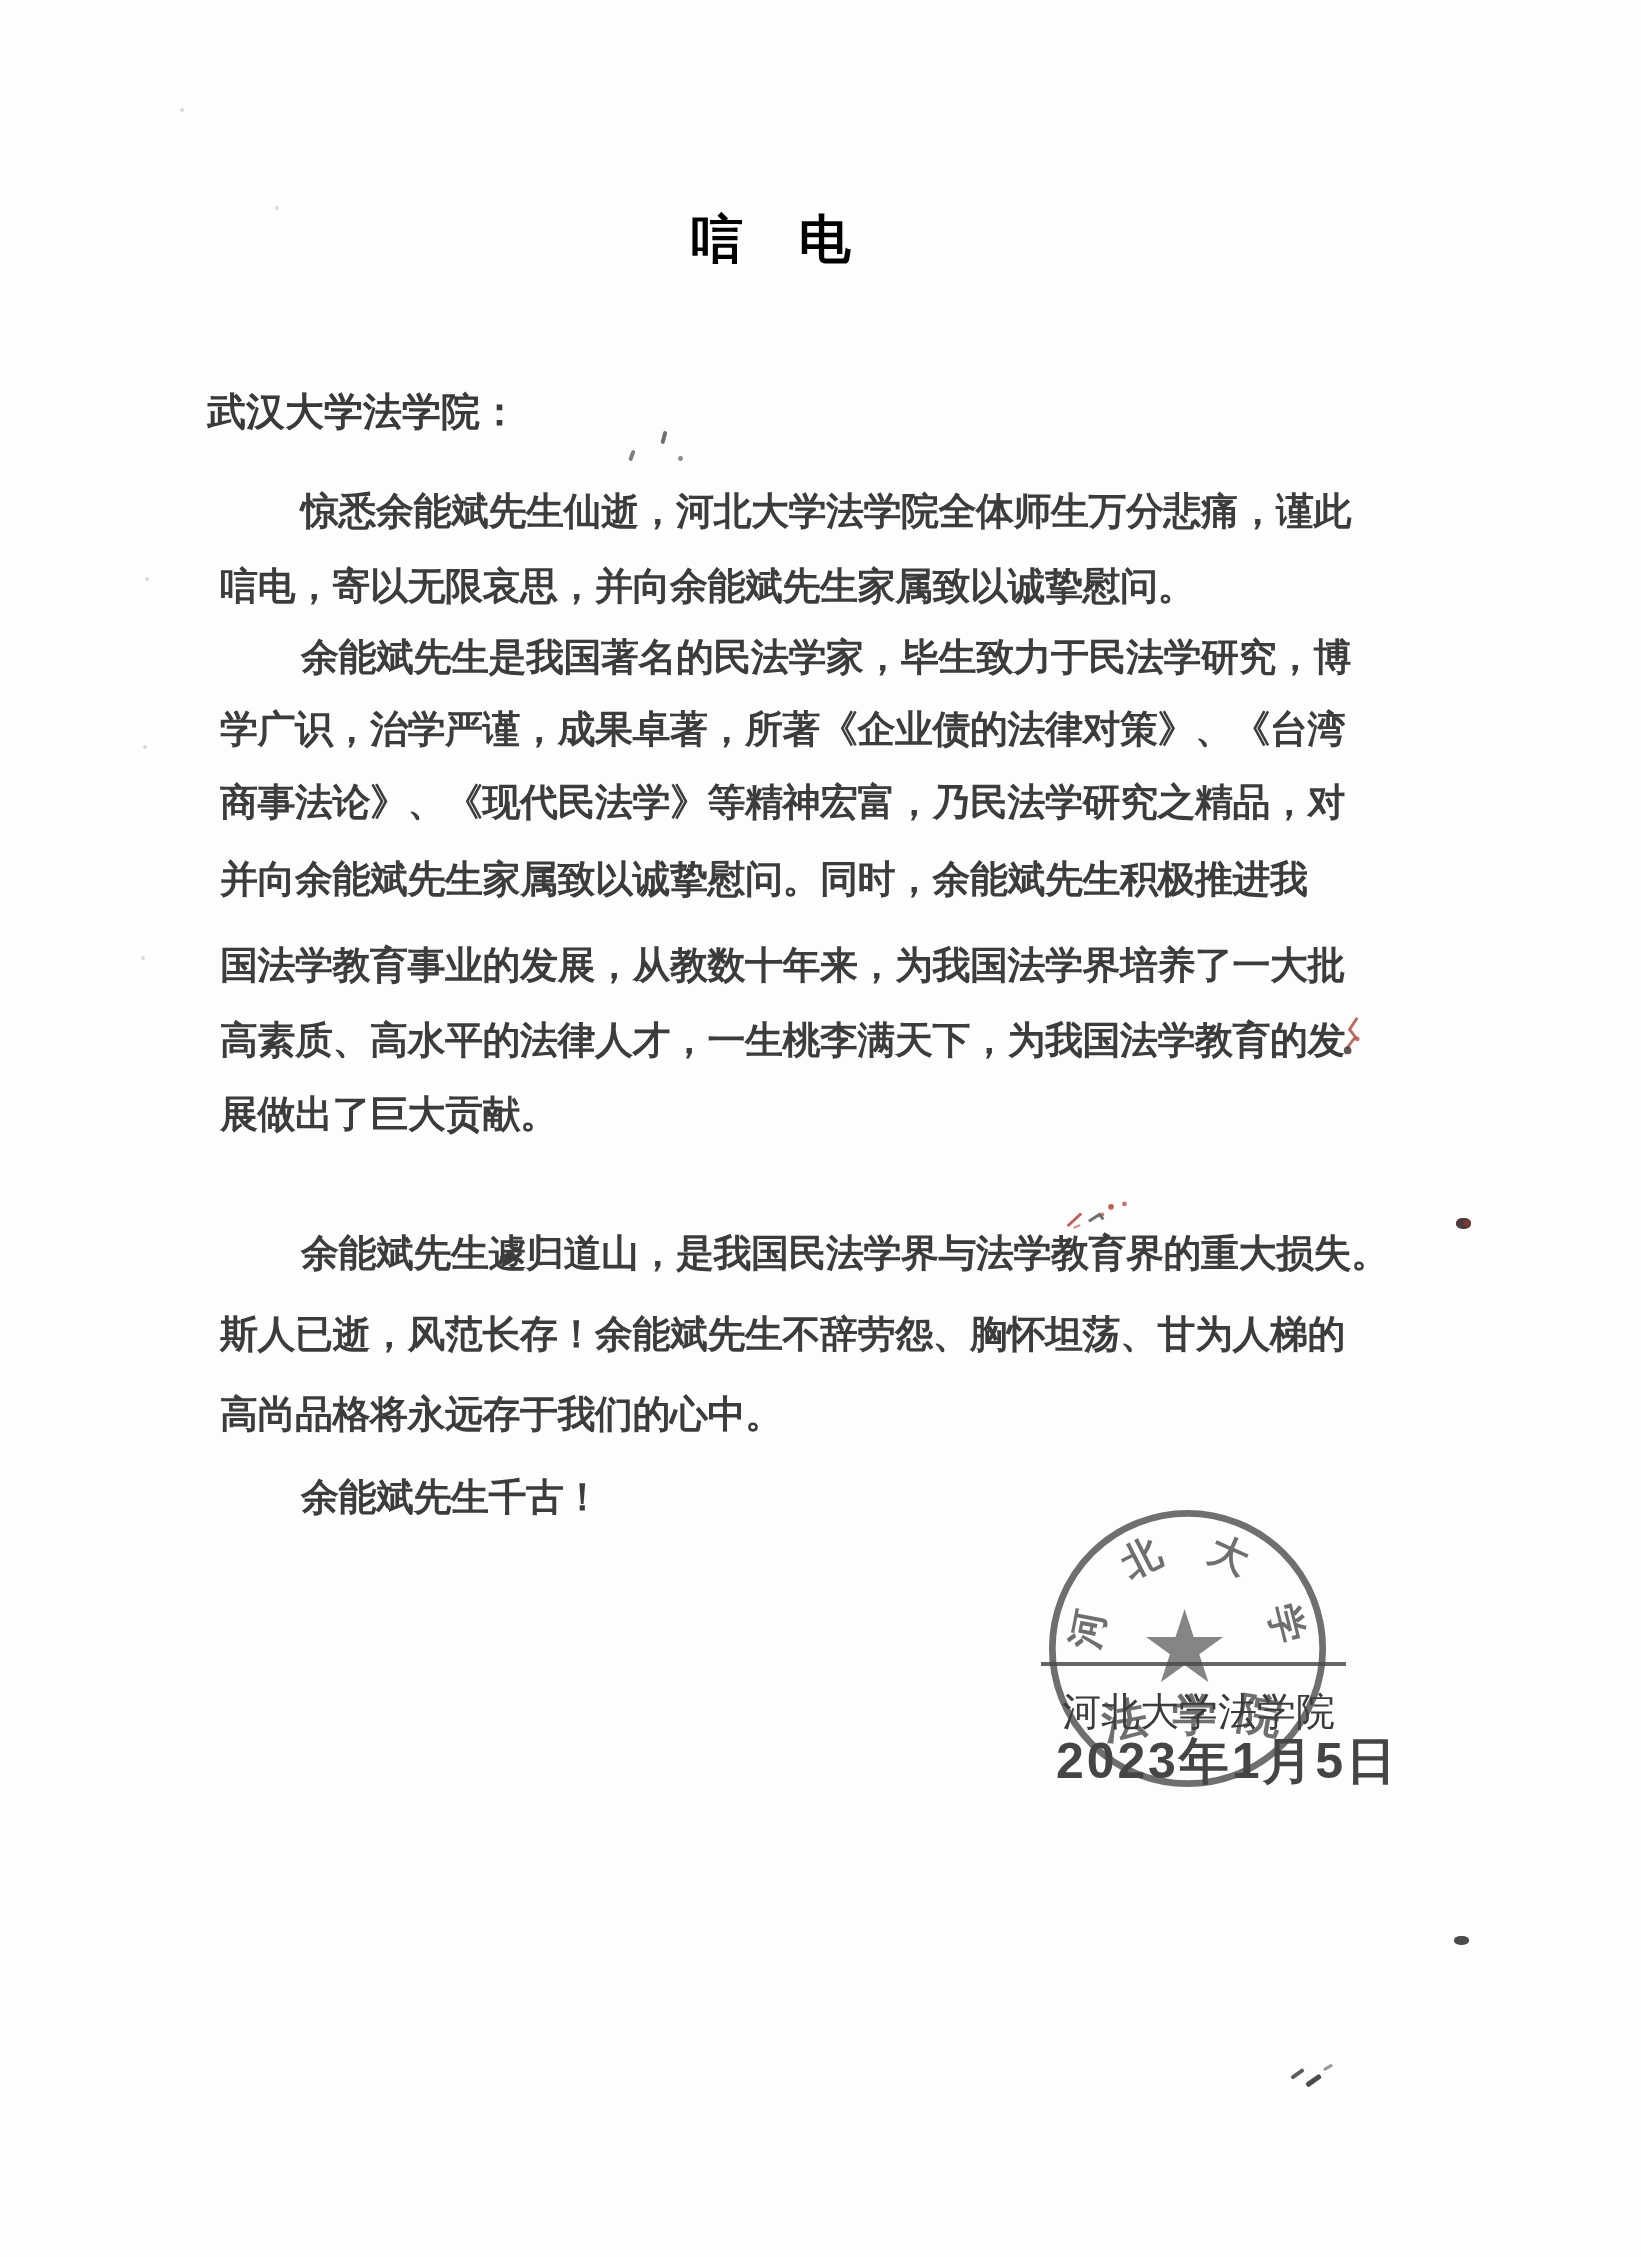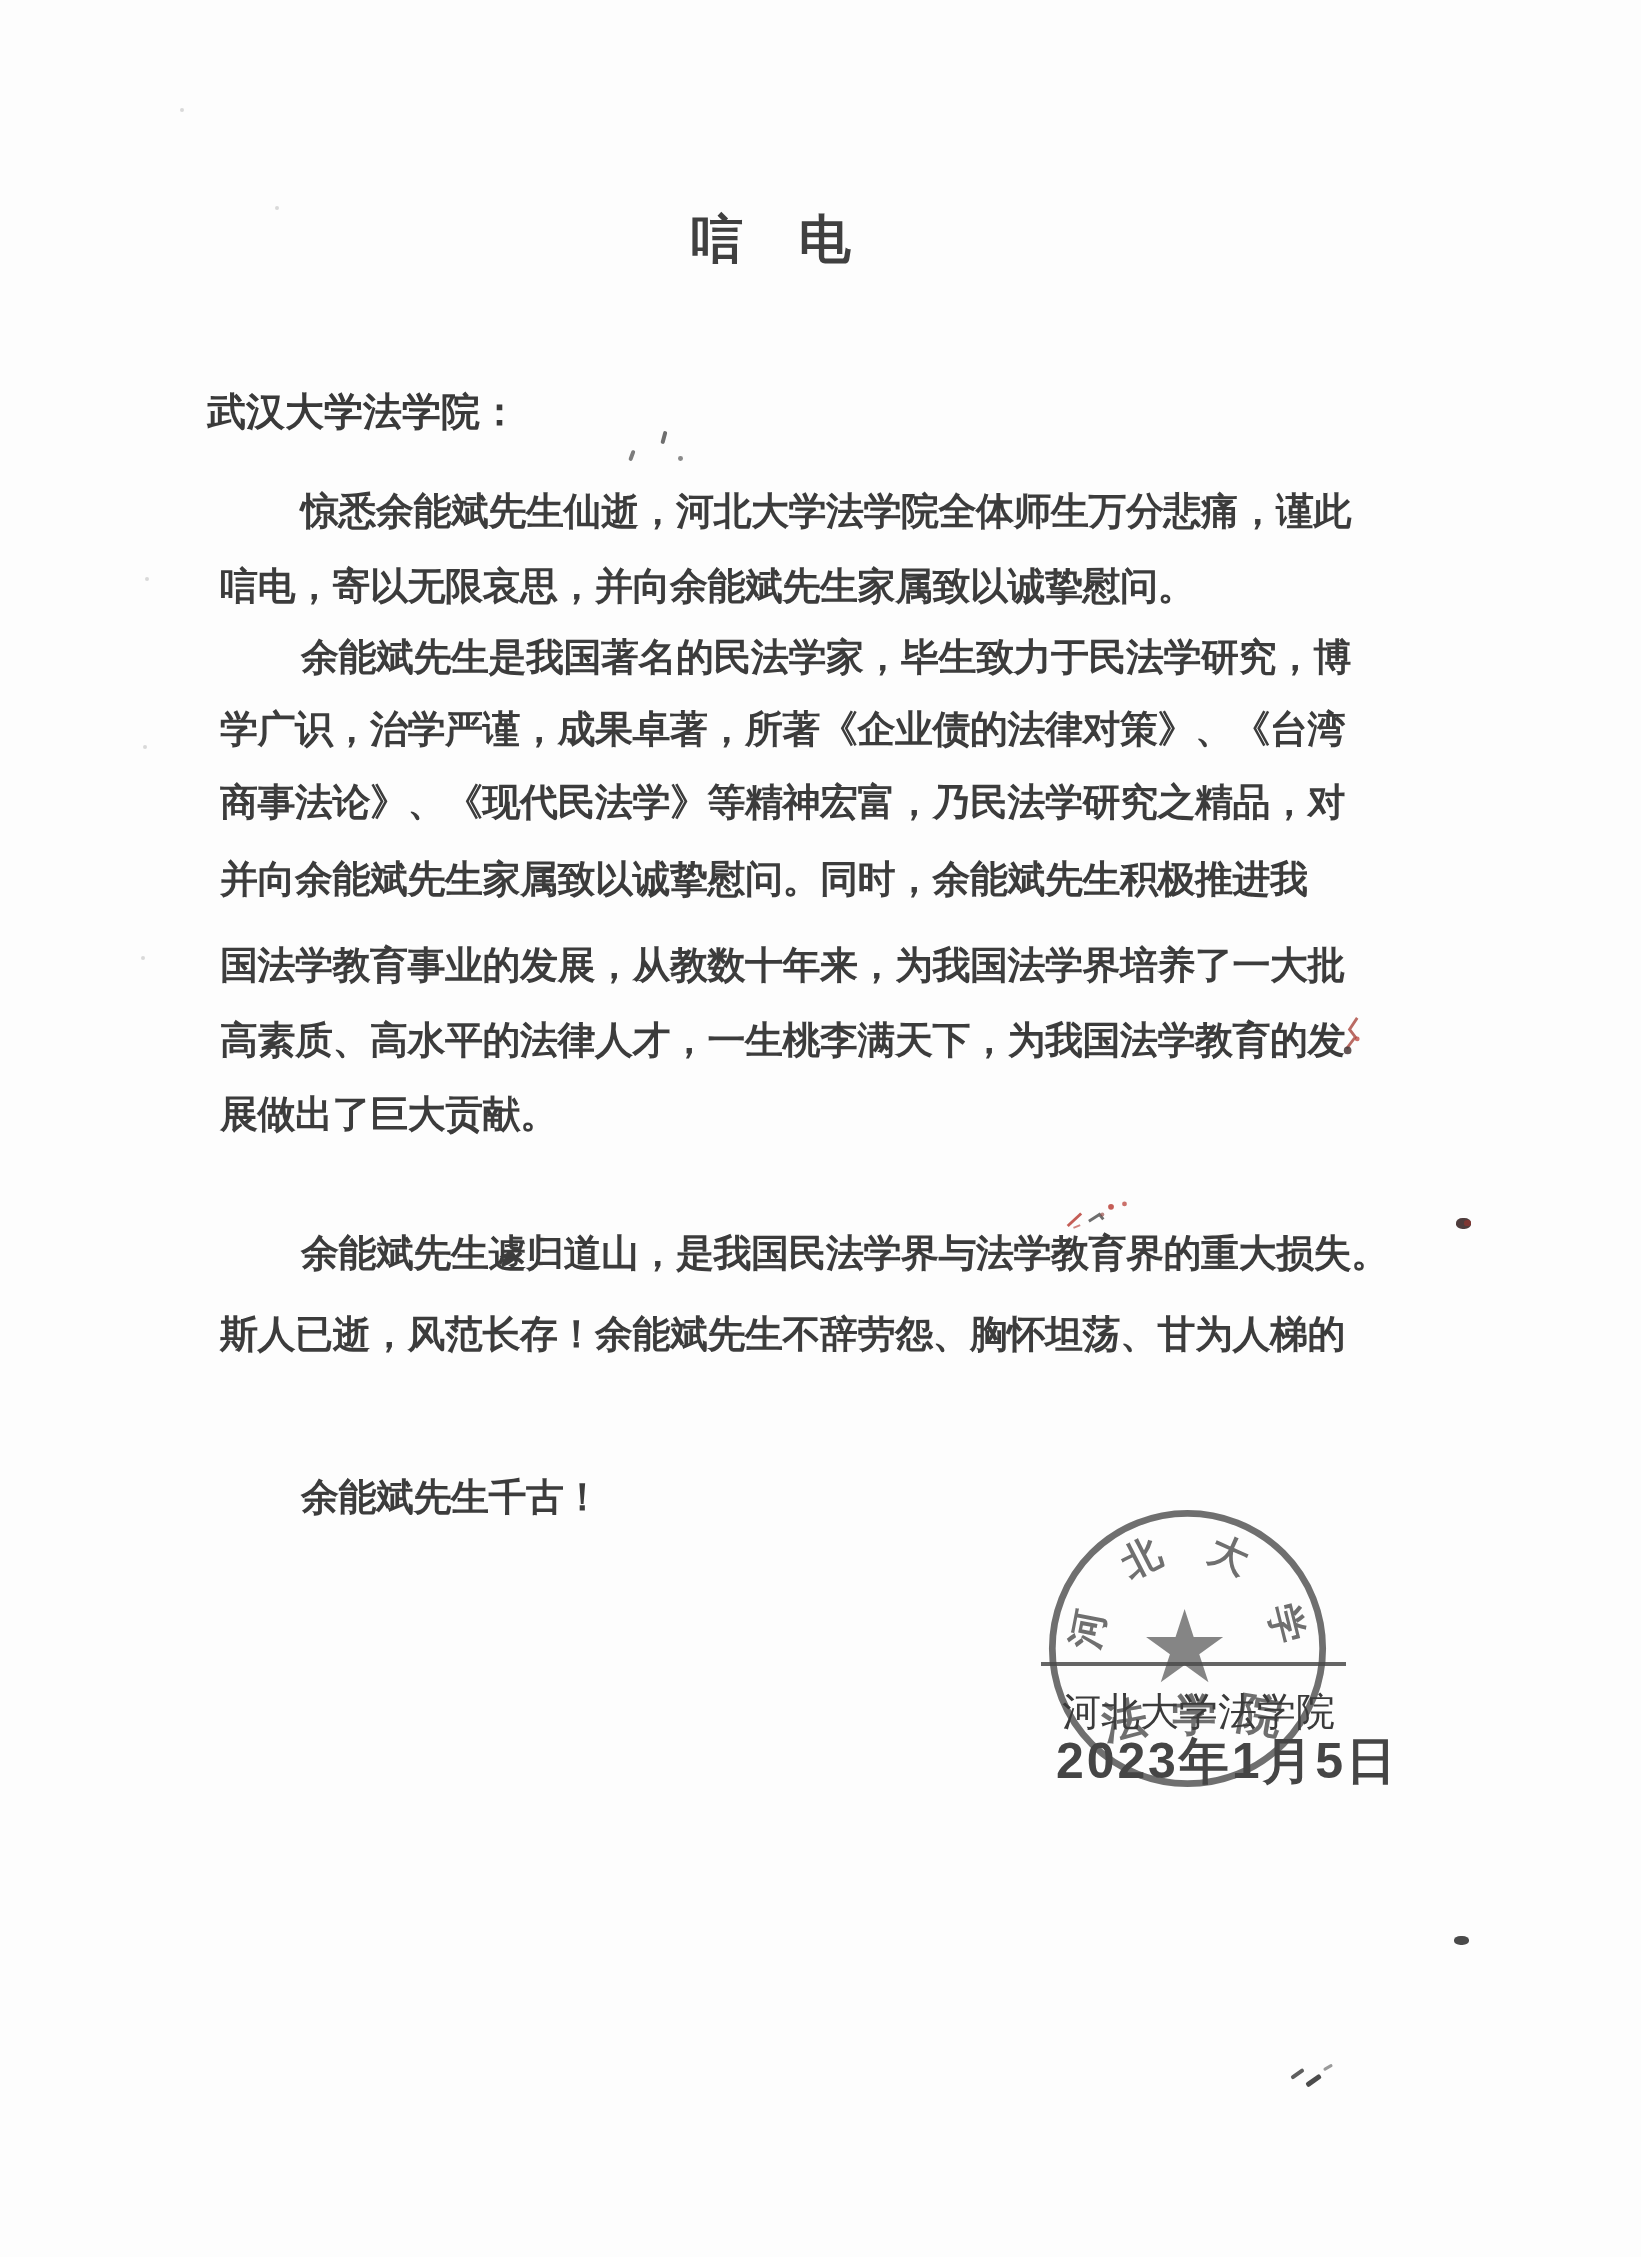--- a/index.html
+++ b/index.html
@@ -3,21 +3,21 @@
 <meta charset="utf-8">
 <style>
   html,body { margin:0; padding:0; background:#ffffff; }
   .page {
     position:relative; width:1641px; height:2257px;
     background:#fdfdfd; overflow:hidden;
     font-family:"Liberation Sans", sans-serif;
   }
   .title {
     position:absolute; left:691px; top:205px; margin:0;
-    font-size:52px; font-weight:bold; color:#404040;
+    font-size:52px; font-weight:bold; color:#000000;
     letter-spacing:1.9px; white-space:pre;
   }
   .salutation {
     position:absolute; left:207px; top:385px;
     font-size:39px; font-weight:bold; color:#3a3a3a; white-space:nowrap;text-align:right;
   }
   .bodyline {
     position:absolute; left:220px;
     font-size:38px; font-weight:bold; color:#3c3c3c;
     letter-spacing:-0.5px; white-space:nowrap;
@@ -66,20 +66,21 @@
   <div class="bodyline l1">唁电，寄以无限哀思，并向余能斌先生家属致以诚挚慰问。</div>
   <div class="bodyline l2 indent">余能斌先生是我国著名的民法学家，毕生致力于民法学研究，博</div>
   <div class="bodyline l3">学广识，治学严谨，成果卓著，所著《企业债的法律对策》、《台湾</div>
   <div class="bodyline l4">商事法论》、《现代民法学》等精神宏富，乃民法学研究之精品，对</div>
   <div class="bodyline l5">并向余能斌先生家属致以诚挚慰问。同时，余能斌先生积极推进我</div>
   <div class="bodyline l6">国法学教育事业的发展，从教数十年来，为我国法学界培养了一大批</div>
   <div class="bodyline l7">高素质、高水平的法律人才，一生桃李满天下，为我国法学教育的发</div>
   <div class="bodyline l8">展做出了巨大贡献。</div>
   <div class="bodyline l9 indent">余能斌先生遽归道山，是我国民法学界与法学教育界的重大损失。</div>
   <div class="bodyline l10">斯人已逝，风范长存！余能斌先生不辞劳怨、胸怀坦荡、甘为人梯的</div>
+  <div class="bodyline l11">高尚品格将永远存于我们的心中。</div>
   <div class="bodyline l12 indent">余能斌先生千古！</div>
 
   <svg class="pen-mark" width="77" height="39" viewBox="0 0 80 40">
     <path d="M8 32 L22 19" stroke="#b5342c" stroke-width="3" fill="none" opacity=".8"></path>
     <path d="M14 34 l7 -3" stroke="#b5342c" stroke-width="2" fill="none" opacity=".6"></path>
     <path d="M30 27 l11 -7 l4 5" stroke="#555555" stroke-width="3" fill="none" opacity=".85"></path>
     <circle cx="53" cy="12" r="3" fill="#b5342c" opacity=".8"></circle>
     <circle cx="67" cy="9" r="2.5" fill="#b5342c" opacity=".7"></circle>
     <circle cx="44" cy="20" r="2" fill="#8a3530" opacity=".6"></circle>
   </svg>

